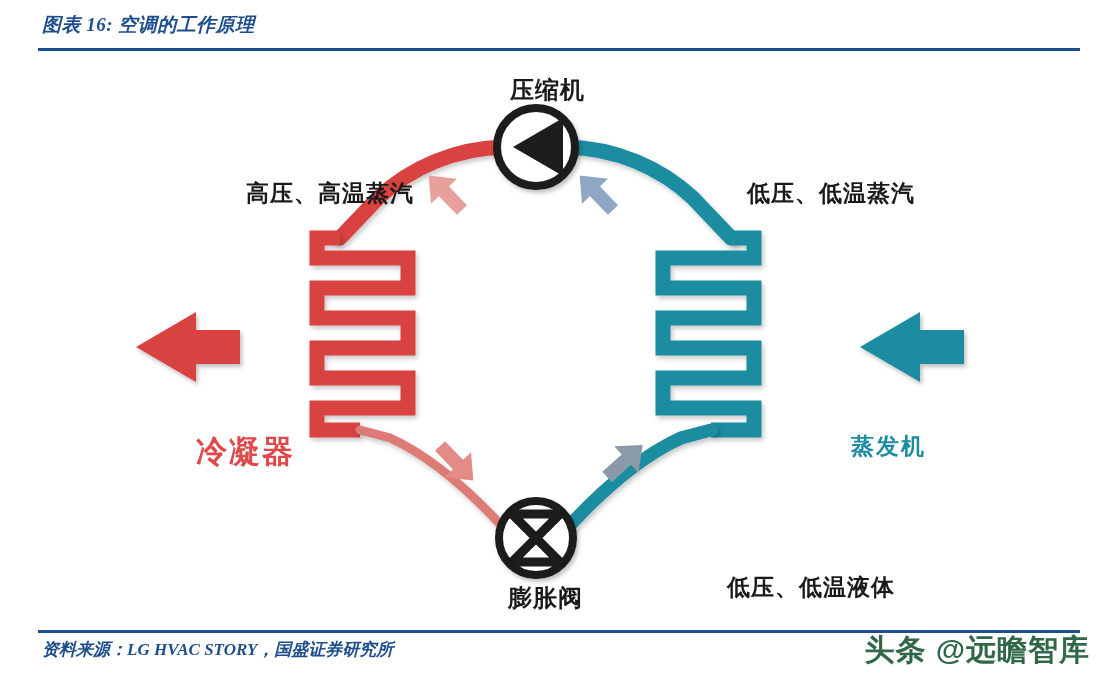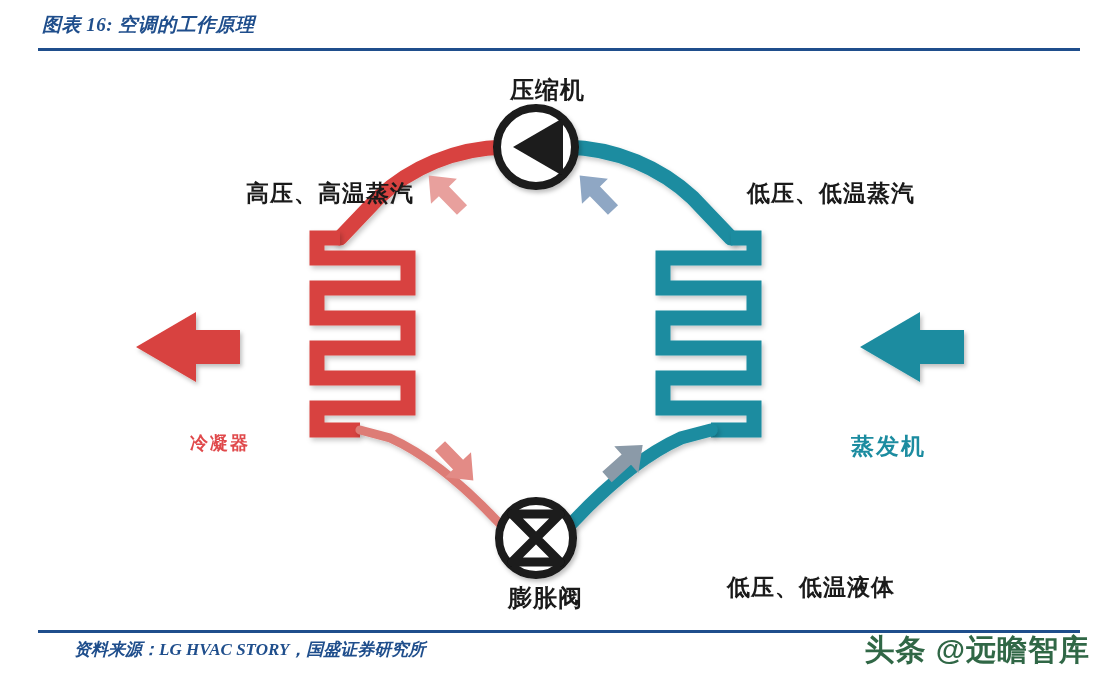--- a/index.html
+++ b/index.html
@@ -55,21 +55,20 @@
   .fig-source {
     position: absolute;
     left: 42px;
     top: 638px;
     font-family: "Liberation Serif", "DejaVu Serif", serif;
     font-style: italic;
     font-weight: bold;
     font-size: 17px;
     color: #1f4e8c;
     white-space: nowrap;
-    margin-left: 32px;
   }
   .watermark {
     position: absolute;
     right: 28px;
     top: 630px;
     font-family: "Liberation Sans", "DejaVu Sans", sans-serif;
     font-weight: bold;
     font-size: 30px;
     color: #14532d;
     opacity: 0.88;
@@ -92,23 +91,24 @@
     position: absolute;
     font-family: "Liberation Sans", "DejaVu Sans", sans-serif;
     font-weight: bold;
     color: #1a1a1a;
     white-space: nowrap;
     letter-spacing: 1px;
   }
   .lbl-state { font-size: 23px; }
   .lbl-component { font-size: 24px; }
   .lbl-cond {
-    font-size: 18px;
+    font-size: 31px;
     color: #e0494b;
     letter-spacing: 2px;
+    margin-left: 6px;
   }
   .lbl-evap {
     font-size: 23px;
     color: #1c8ca0;
     letter-spacing: 2px;
   }
 
   #lblCompressor { left: 510px; top: 22px; }
   #lblValve      { left: 508px; top: 530px; }
   #lblHPVapor    { left: 205px; top: 126px; margin-left: 41px; }

